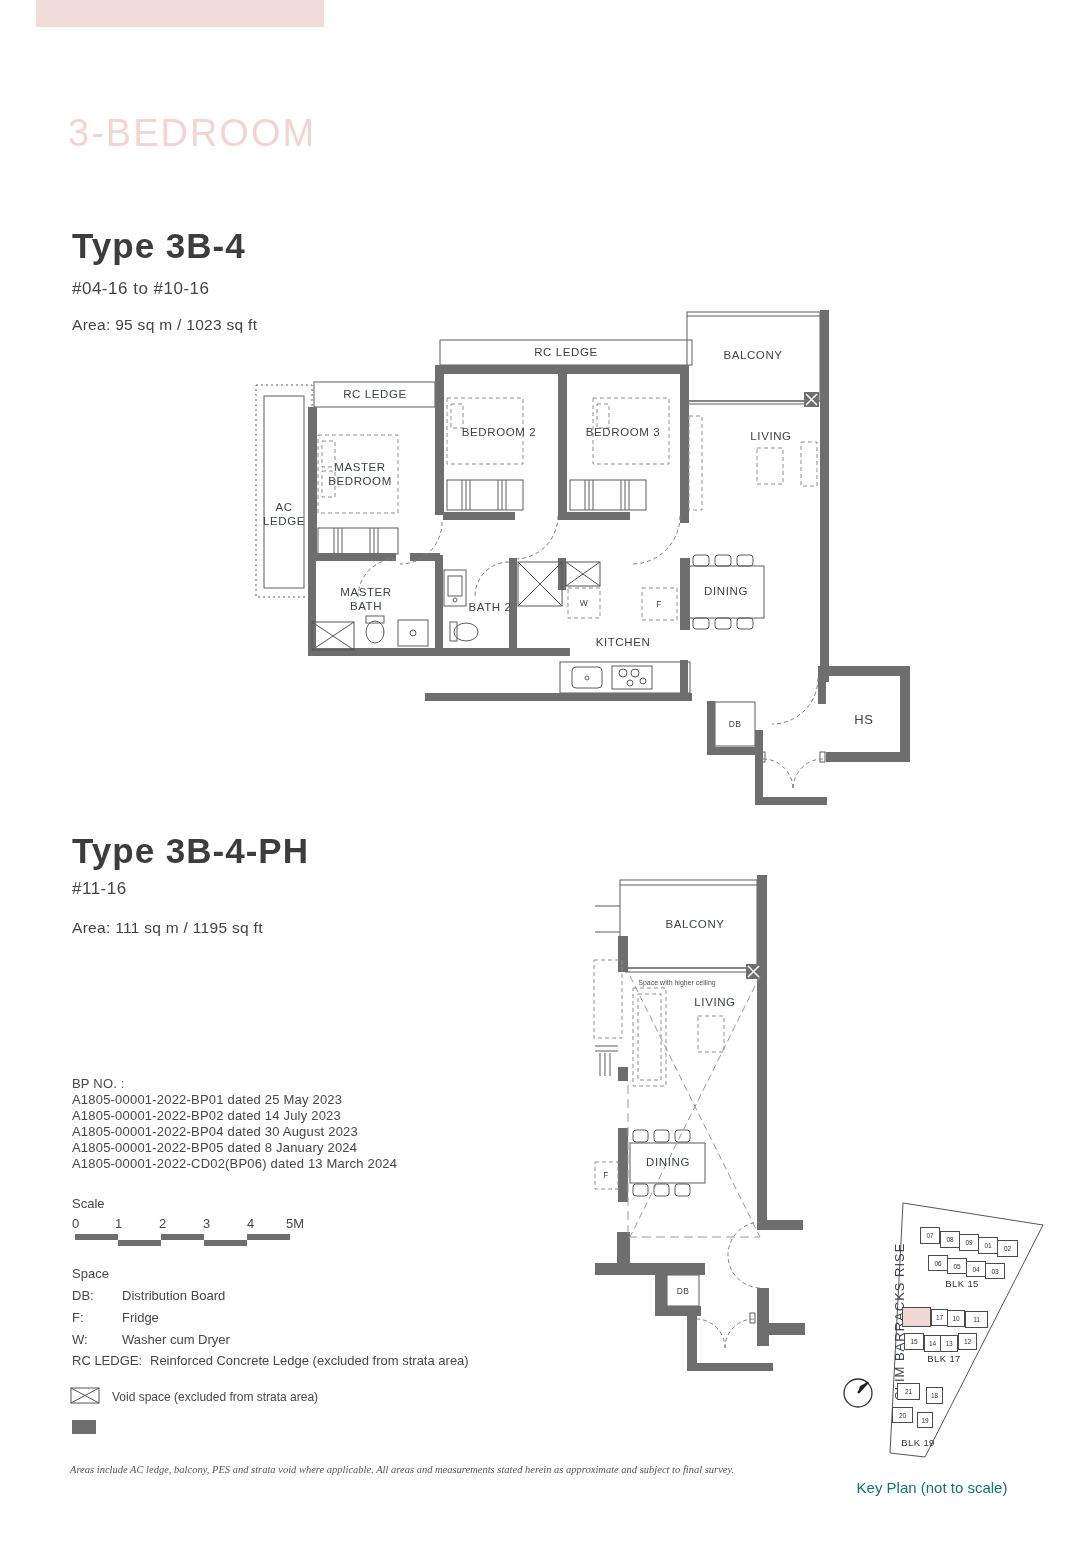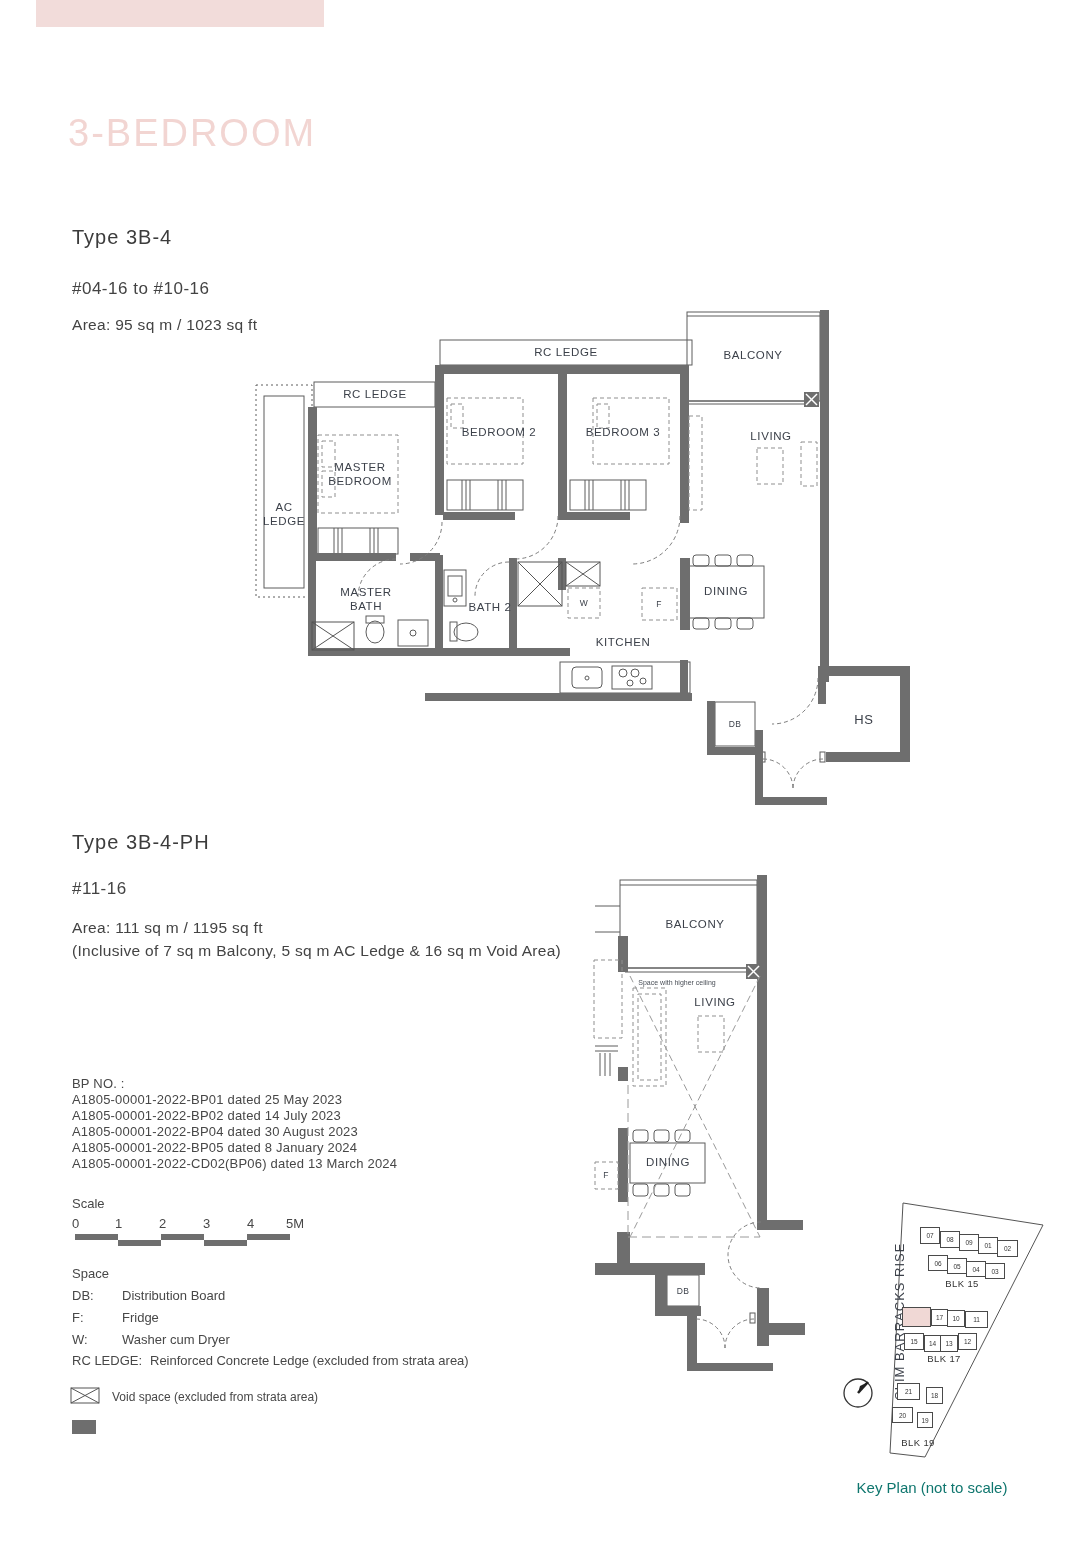--- a/index.html
+++ b/index.html
@@ -1,21 +1,21 @@
 <!DOCTYPE html>
 <html><head>
 <meta charset="utf-8">
 <style>
   html,body{margin:0;padding:0;background:#fff}
   .page{position:relative;width:1092px;height:1565px;background:#fff;overflow:hidden;
         font-family:"Liberation Sans",sans-serif;color:#3e3e3e}
   .abs{position:absolute}
   .ctr{transform:translate(-50%,-50%);text-align:center}
   .h-cat{font-size:38px;letter-spacing:2px;color:#f2d5d2;font-weight:500}
-  .h-type{font-size:20px;letter-spacing:1px;color:#3c3c3c;font-weight:400}
+  .h-type{font-size:35px;letter-spacing:1px;color:#3c3c3c;font-weight:700}
   .h-floors{font-size:17px;letter-spacing:.5px;color:#434343}
   .t-area{font-size:15.5px;letter-spacing:.3px;color:#434343;line-height:25px}
   .t-bp{font-size:13px;letter-spacing:.2px;color:#474747;line-height:16px}
   .t-leg{font-size:13px;color:#474747}
   .t-note{font-size:11px;color:#474747;line-height:18px}
   .t-footer{font-size:10.5px;font-style:italic;color:#555;font-family:"Liberation Serif",serif}
   .planlbl{font-size:11.5px;letter-spacing:.6px;color:#3c414a;line-height:1.2;white-space:pre-line}
   .tinylbl{font-size:8.5px;letter-spacing:.3px;color:#3c414a}
   .accentbar{background:#f2dcda}
   .ku{position:absolute;background:#fff;border:1px solid #4a4a4a;display:flex;align-items:center;
@@ -191,21 +191,20 @@
     <div class="abs ctr planlbl" style="left:238px;top:308px;width:44px">BATH 2</div>
     <div class="abs ctr tinylbl" style="left:332px;top:303px">W</div>
     <div class="abs ctr tinylbl" style="left:407px;top:304px">F</div>
     <div class="abs ctr tinylbl" style="left:483px;top:424px">DB</div>
     <div class="abs ctr planlbl" style="left:612px;top:420px;font-size:13px">HS</div>
   </div>
 
   <div class="abs h-type" style="left:72px;top:831px">Type 3B-4-PH</div>
   <div class="abs h-floors" style="left:72px;top:879px">#11-16</div>
   <div class="abs t-area" style="left:72px;top:915px">Area: 111 sq m / 1195 sq ft</div>
-  <div class="abs t-area" style="left:72px;top:938px">(Inclusive of 7 sq m Balcony, 5 sq m AC Ledge &amp; 16 sq m Void Area)</div>
 
   <div class="abs" style="left:575px;top:870px;width:300px;height:530px">
     <svg width="300" height="530" viewBox="0 0 300 530">
       <g fill="none" stroke="#5c5c5c" stroke-width="1">
         <rect x="45" y="10" width="137" height="88"></rect>
         <line x1="45" y1="15" x2="182" y2="15"></line>
         <line x1="50" y1="98" x2="174" y2="98"></line>
           <line x1="50" y1="102" x2="174" y2="102"></line>
         <line x1="20" y1="36" x2="45" y2="36"></line>
           <line x1="20" y1="62" x2="45" y2="62"></line>
@@ -311,20 +310,21 @@
 
   <svg class="abs" style="left:70px;top:1387px" width="30" height="17">
     <rect x="1" y="1" width="28" height="15" fill="none" stroke="#555"></rect>
     <line x1="1" y1="1" x2="29" y2="16" stroke="#555"></line>
     <line x1="29" y1="1" x2="1" y2="16" stroke="#555"></line>
   </svg>
   <div class="abs t-note" style="left:112px;top:1388px;font-size:12px">Void space (excluded from strata area)</div>
 
   <div class="abs" style="left:72px;top:1420px;width:24px;height:14px;background:#6e6e6e"></div>
 
+  <div class="abs t-footer" style="left:70px;top:1464px;width:700px">Areas include AC ledge, balcony, PES and strata void where applicable. All areas and measurements stated herein as approximate and subject to final survey.</div>
 
   <div class="abs" style="left:840px;top:1195px;width:252px;height:305px">
     <svg width="252" height="305" viewBox="0 0 252 305">
       <g>
         <polygon points="63,8 203,30 85,262 50,258" fill="none" stroke="#555" stroke-width="1"></polygon>
       </g>
       <g>
         <circle cx="18" cy="198" r="14" fill="#fff" stroke="#333" stroke-width="1.3"></circle>
         <line x1="18" y1="198" x2="28" y2="187" stroke="#222" stroke-width="2.6"></line>
         <polygon points="18,198 28,187 20,191" fill="#222"></polygon>

